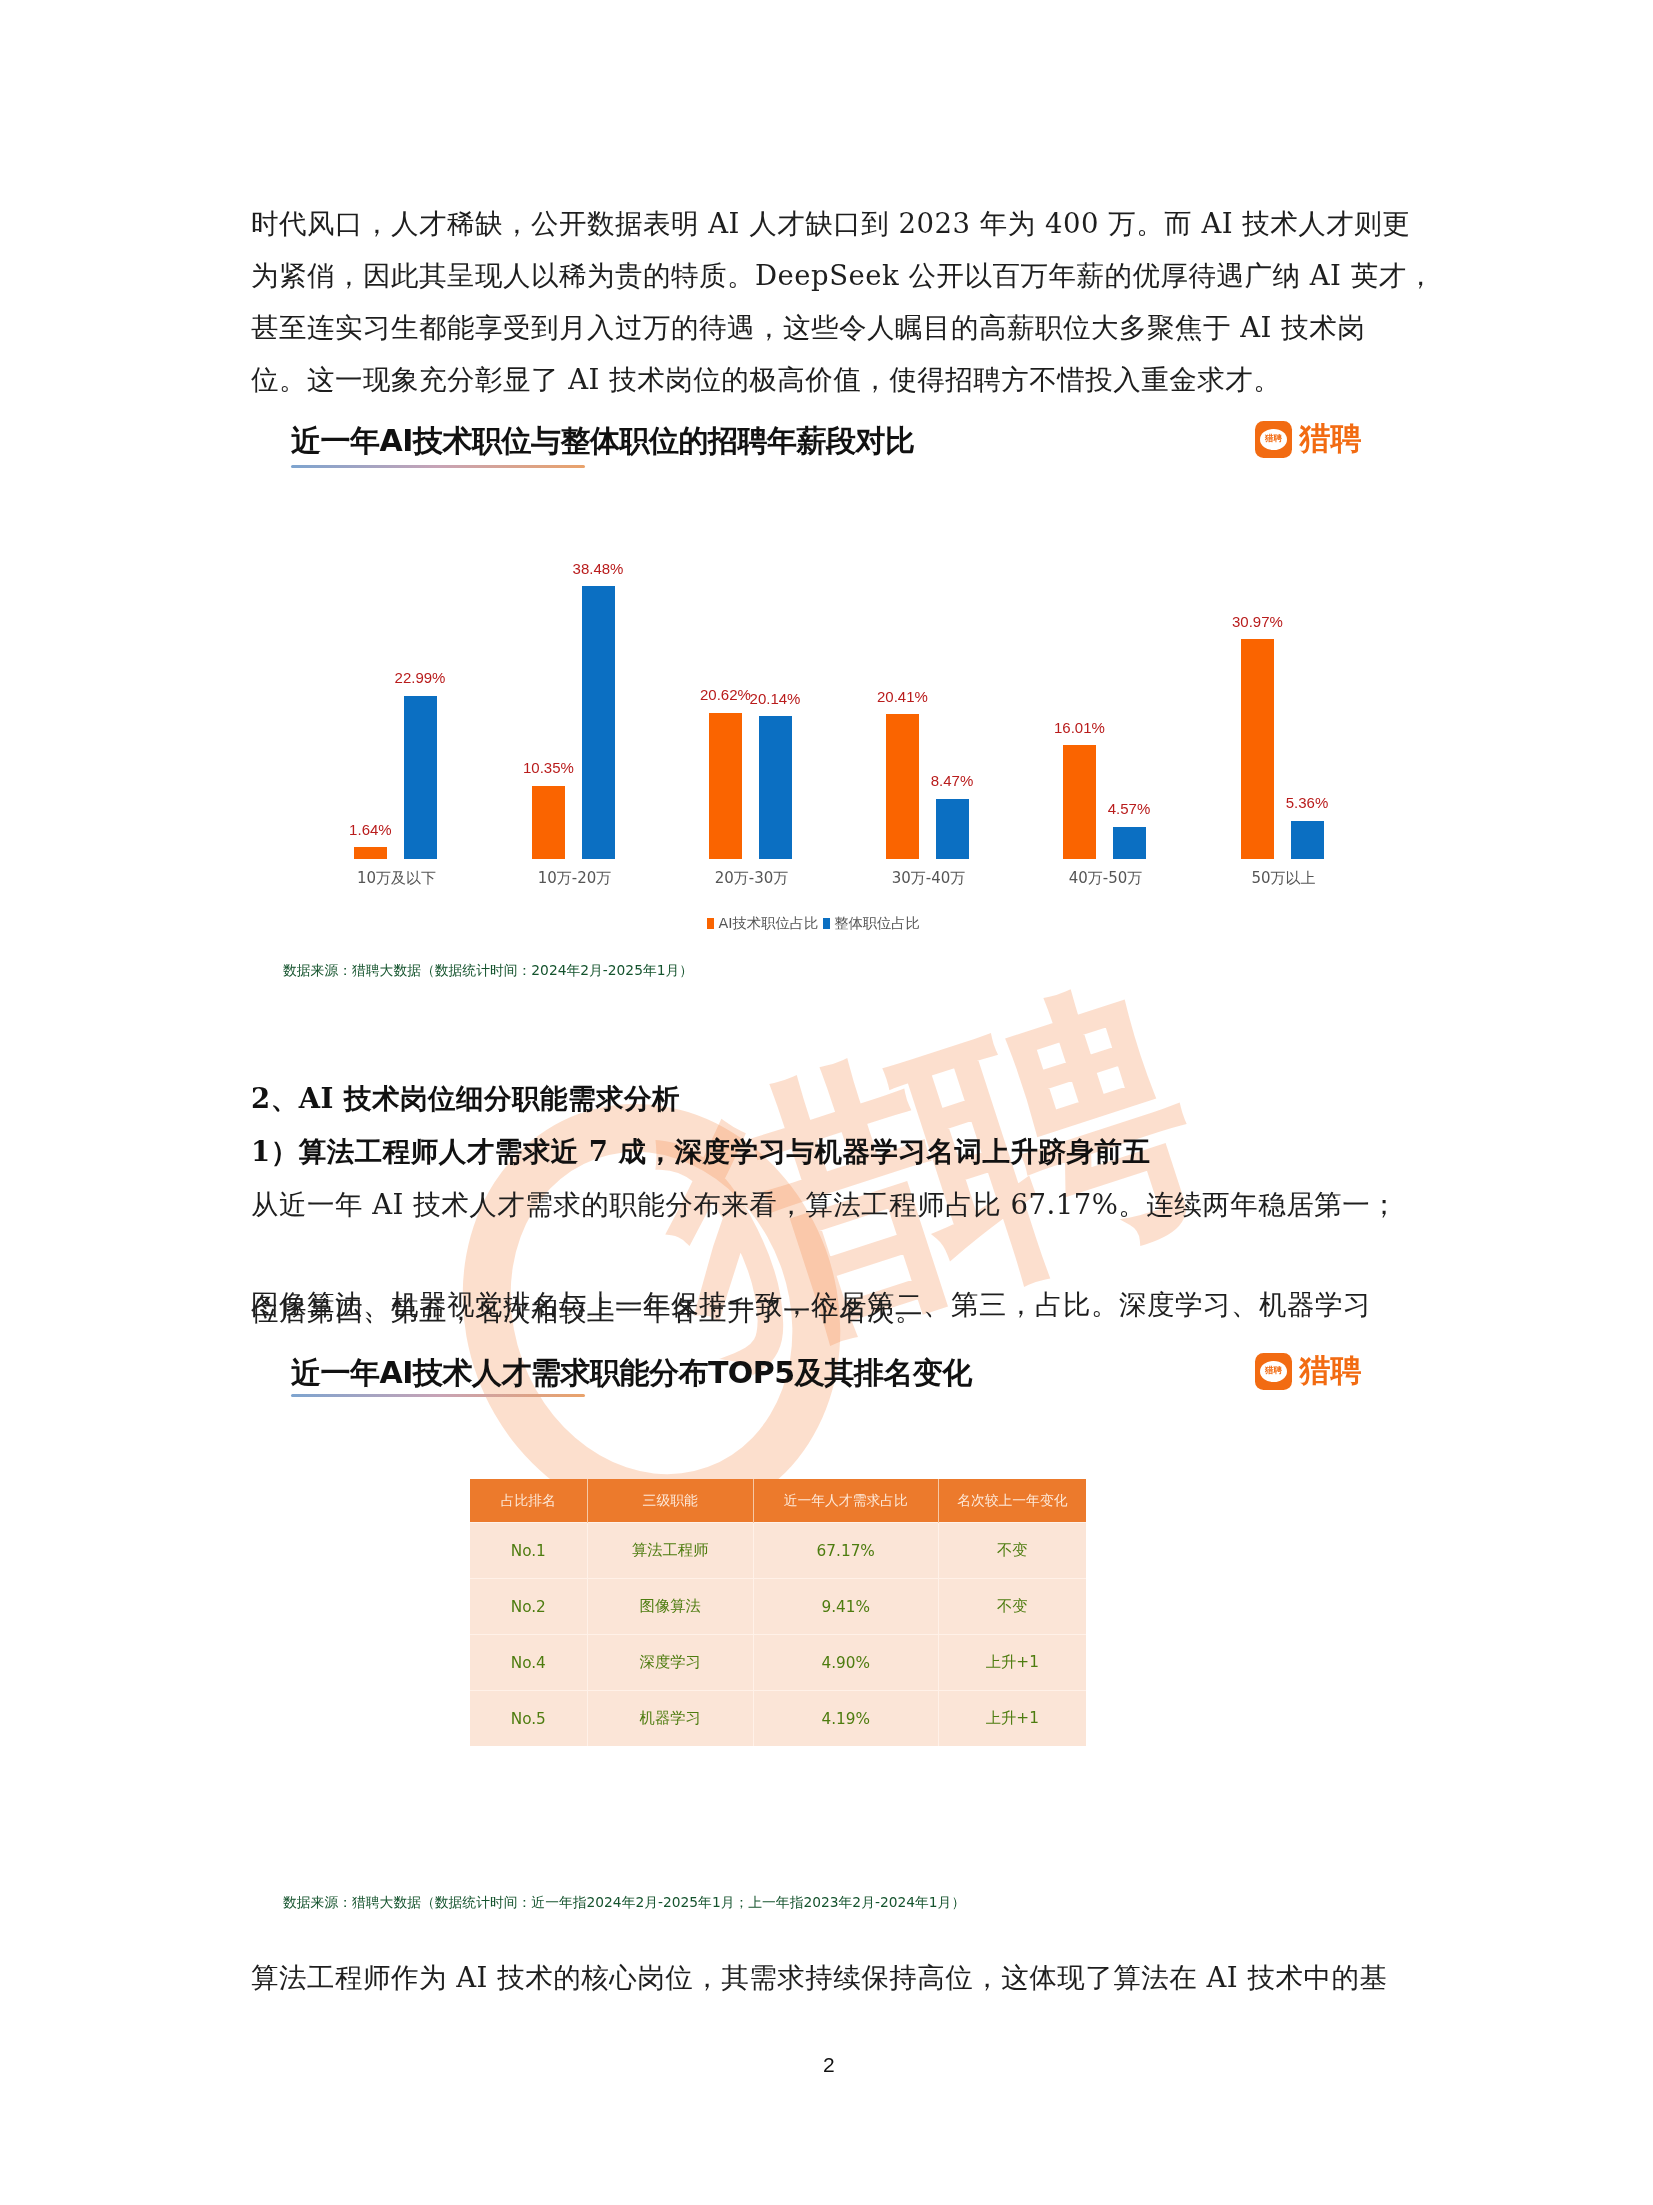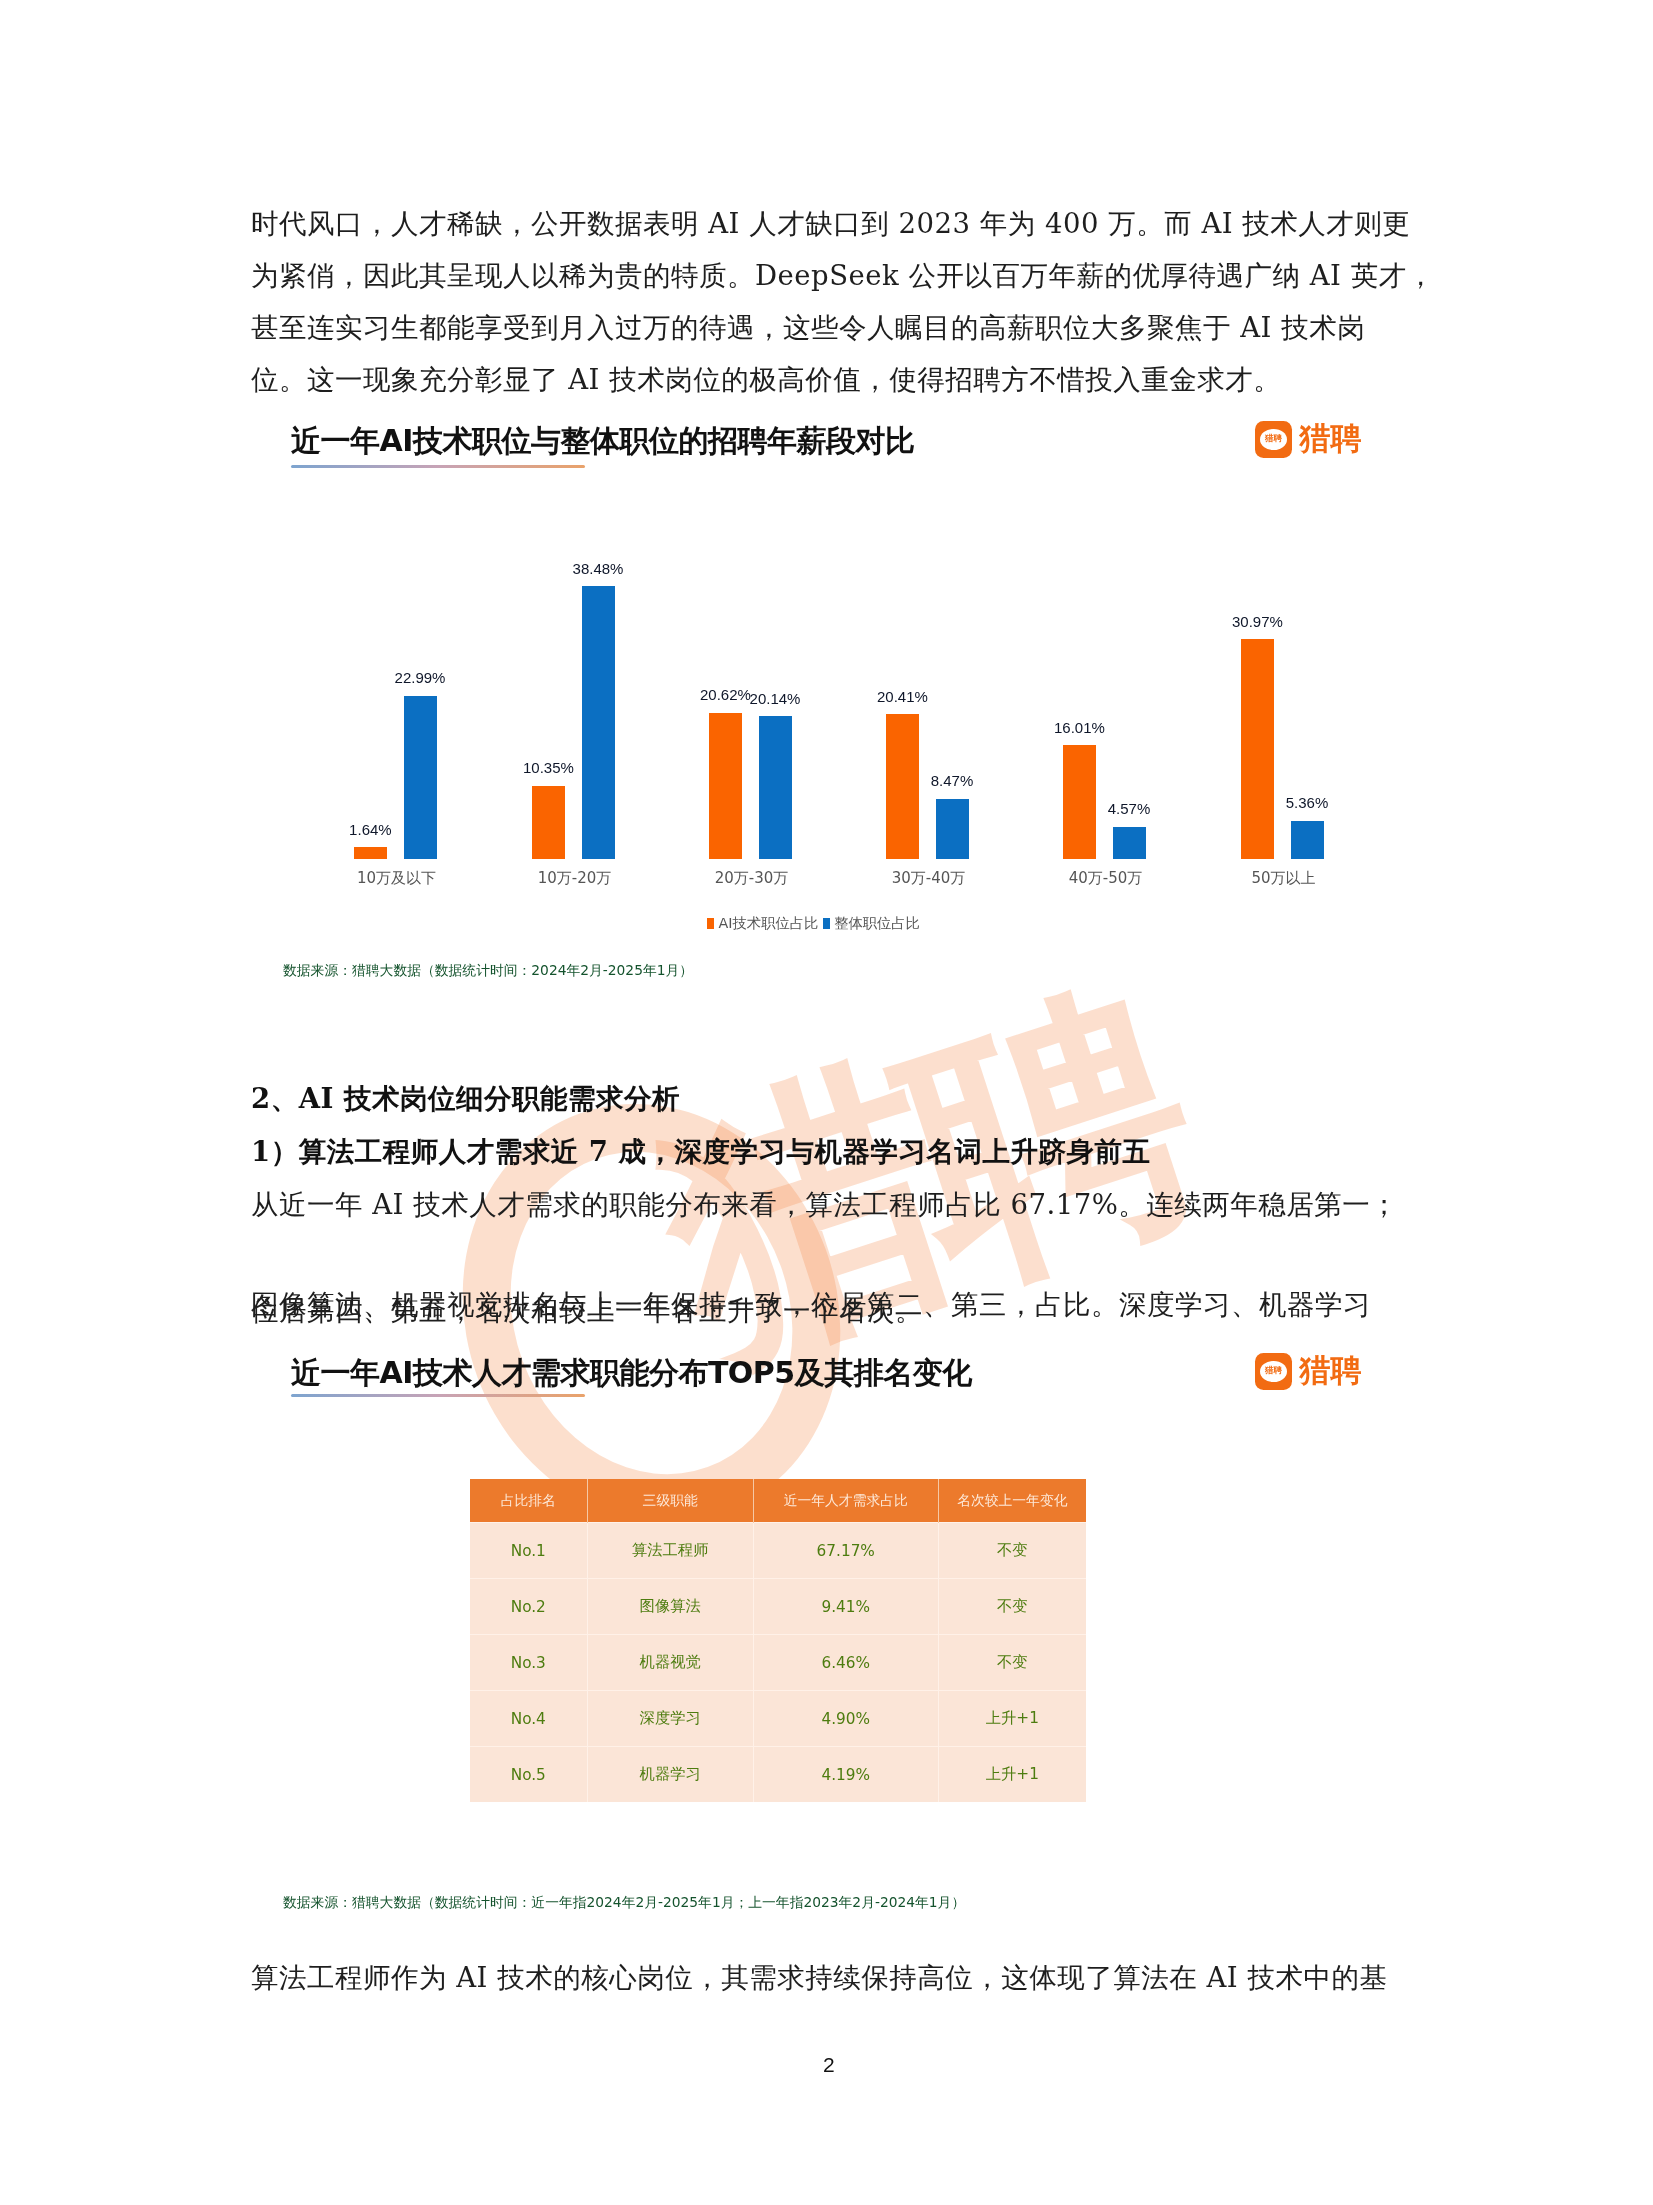--- a/index.html
+++ b/index.html
@@ -25,21 +25,21 @@
              border-radius:50%; transform:rotate(-20deg); }
   .wm-text { position:absolute; left:201px; top:0; font-size:275px; font-weight:bold; color:rgba(245,140,80,0.28);
              font-family:"DejaVu Sans",sans-serif; transform:rotate(-18deg); white-space:nowrap; letter-spacing:-21px; }
 
   .chart-area { position:absolute; left:296px; top:529px; width:1058px; height:370px;
                 font-family:"Liberation Sans","DejaVu Sans",sans-serif; }
   .group { position:absolute; bottom:40px; width:127px; height:331px; }
   .bar { position:absolute; bottom:0; width:33px; }
   .bar.ai { background:#fa6400; }
   .bar.all { background:#0b6fc2; }
-  .bar-label { position:absolute; font-size:15px; color:#0f172a; white-space:nowrap; transform:translateX(-50%); }
+  .bar-label { position:absolute; font-size:15px; color:#b91c1c; white-space:nowrap; transform:translateX(-50%); }
   .cat-label { position:absolute; bottom:-29px; left:0; width:85px; text-align:center; font-size:15px; color:#555;
                white-space:nowrap; font-family:"DejaVu Sans",sans-serif; }
 
   .legend { position:absolute; left:707px; top:914px; display:flex; align-items:center; gap:4.2px;
             font-size:14.3px; color:#555; font-family:"DejaVu Sans",sans-serif; }
   .legend-swatch { width:7.4px; height:10.6px; display:inline-block; }
   .source { position:absolute; left:283px; font-size:13.8px; color:#14532d; white-space:nowrap;
             font-family:"DejaVu Sans","Liberation Sans",sans-serif; }
 
   table.rank { position:absolute; left:470px; top:1479px; width:616px; border-collapse:collapse;
@@ -162,26 +162,20 @@
       <td>67.17%</td>
       <td>不变</td>
     </tr>
     <tr>
       <td>No.2</td>
       <td>图像算法</td>
       <td>9.41%</td>
       <td>不变</td>
     </tr>
     <tr>
-      <td>No.3</td>
-      <td>机器视觉</td>
-      <td>6.46%</td>
-      <td>不变</td>
-    </tr>
-    <tr>
       <td>No.4</td>
       <td>深度学习</td>
       <td>4.90%</td>
       <td>上升+1</td>
     </tr>
     <tr>
       <td>No.5</td>
       <td>机器学习</td>
       <td>4.19%</td>
       <td>上升+1</td>

